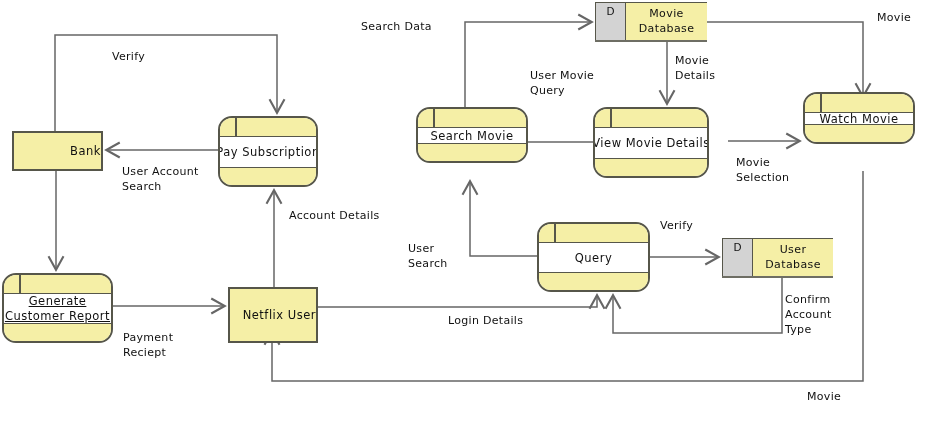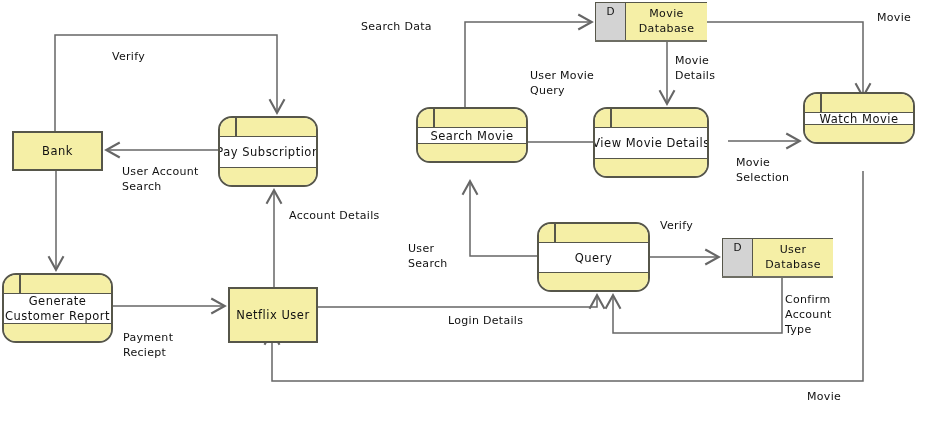--- a/index.html
+++ b/index.html
@@ -5,35 +5,35 @@
   html,body{margin:0;padding:0;background:#fff;}
   #canvas{
     position:relative;width:939px;height:432px;background:#ffffff;overflow:hidden;
     font-family:"DejaVu Sans","Liberation Sans",sans-serif;color:#111;
   }
   #wires{position:absolute;left:0;top:0;width:939px;height:432px;}
 
   
   .entity{
     position:absolute;background:#f5efa6;border:2px solid #56564a;
-    display:flex;align-items:center;justify-content:center;
+    display:flex;align-items:center;justify-content:flex-end;
     font-size:11.5px;letter-spacing:.5px;text-align:center;box-sizing:border-box;
   }
 
   
   .process{
     position:absolute;display:flex;flex-direction:column;
     border:2px solid #56564a;border-radius:14px;overflow:hidden;
     background:#fff;box-sizing:border-box;
   }
   .p-top{height:18px;background:#f5efa6;border-bottom:1.5px solid #56564a;position:relative;flex:none;}
   .p-top::after{content:"";position:absolute;left:15px;top:0;bottom:0;width:1.5px;background:#56564a;}
   .p-mid{flex:1;background:#fff;display:flex;align-items:center;justify-content:center;
          font-size:11.5px;letter-spacing:.5px;text-align:center;white-space:nowrap;overflow:hidden;}
-  .p-mid.wrap{white-space:normal;line-height:1.25;}
+  .p-mid.wrap{white-space:normal;line-height:1.25;text-decoration:underline;}
   .p-bot{height:17px;background:#f5efa6;border-top:1.5px solid #56564a;flex:none;}
 
   
   .datastore{
     position:absolute;display:flex;box-sizing:border-box;
     border-top:1.5px solid #56564a;border-bottom:2.5px solid #6e6e64;
   }
   .ds-d{
     width:31px;flex:none;background:#d3d3d3;border-left:1.5px solid #56564a;border-right:1.5px solid #56564a;
     font-size:10.5px;text-align:center;padding-top:2px;box-sizing:border-box;

